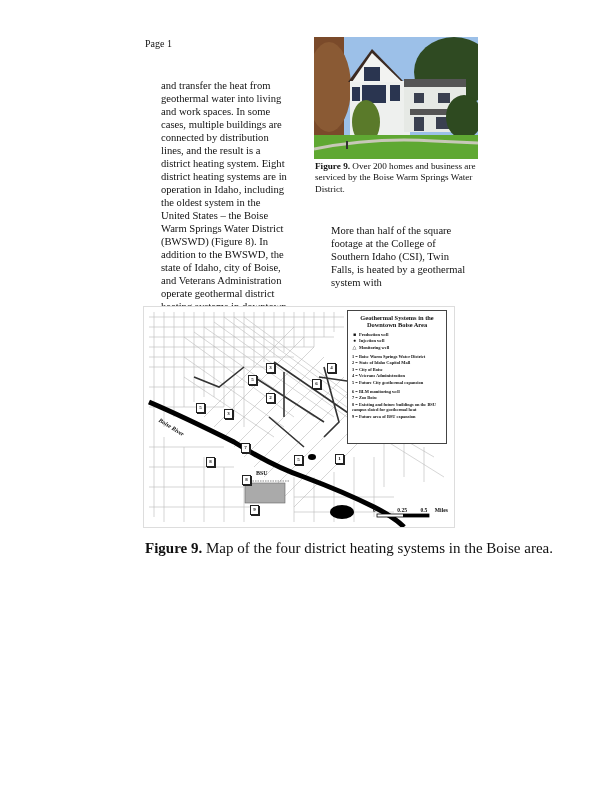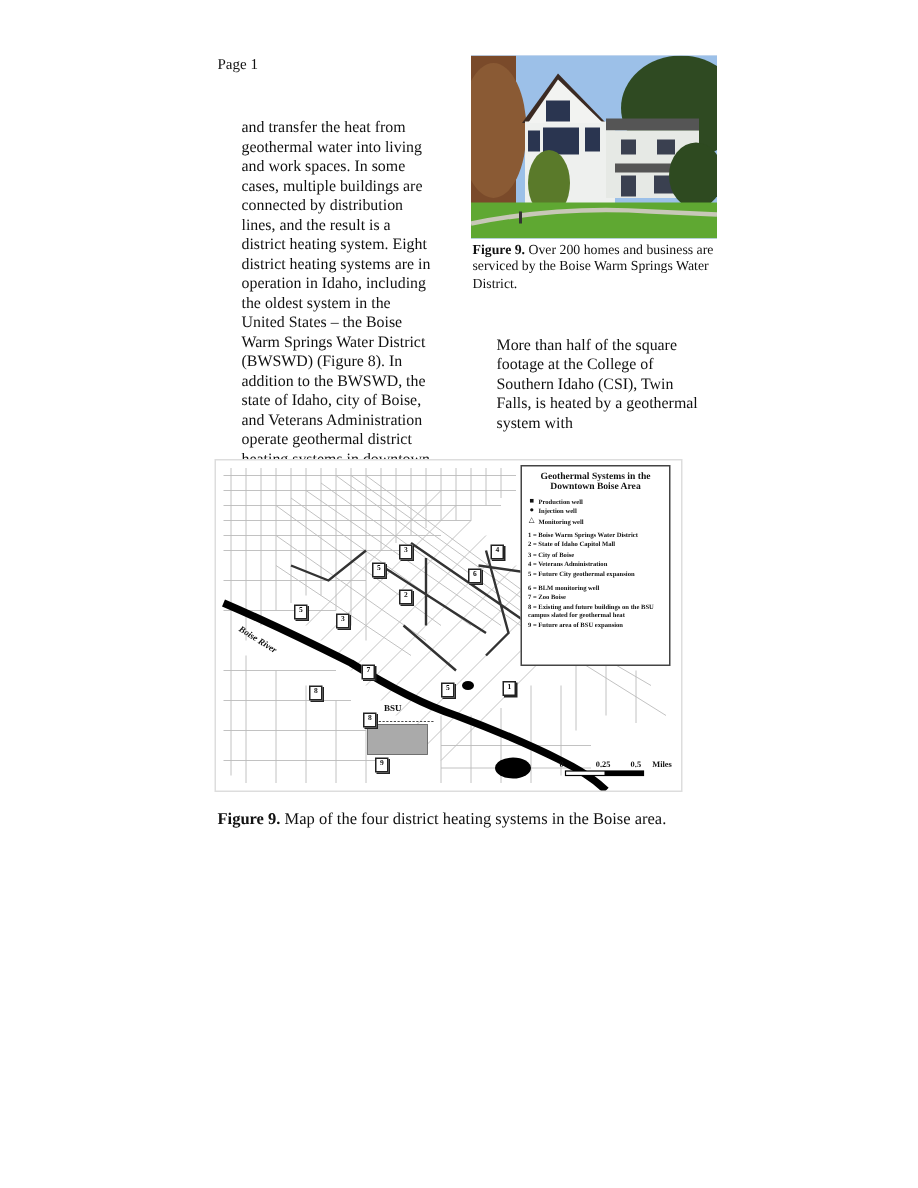--- a/index.html
+++ b/index.html
@@ -20,21 +20,21 @@
          background: #fff; border: 1px solid #ddd; }
   .legend { position: absolute; left: 347px; top: 310px; width: 100px; height: 134px;
             border: 1px solid #444; background: #fff; font-size: 4.4px; line-height: 5.6px;
             padding: 3px 4px; box-sizing: border-box; }
   .legend-title { font-weight: bold; font-size: 6.4px; line-height: 7.4px; text-align: center;
                   margin-bottom: 3px; }
   .legend-item { display: flex; align-items: center; gap: 2px; margin-bottom: 1px; font-weight: bold; }
   .legend-item.gap { margin-top: 3px; }
   .sym { display: inline-block; width: 5px; text-align: center; font-size: 5px; }
   .scale { position: absolute; left: 373px; top: 507px; font-size: 5.6px; font-weight: bold; }
-  .fig9-caption { position: absolute; left: 145px; top: 540px; font-size: 11px; }
+  .fig9-caption { position: absolute; left: 145px; top: 540px; font-size: 15px; }
   .label-box { position: absolute; font-size: 5px; font-weight: bold; border: 1px solid #222;
                background: #fff; width: 7px; height: 8px; text-align: center; line-height: 8px;
                box-shadow: 1px 1px 0 #222; }
   .river-label { position: absolute; left: 160px; top: 417px; font-size: 6px; font-weight: bold;
                  font-style: italic; transform: rotate(32deg); transform-origin: left top; }
   .bsu-label { position: absolute; left: 254px; top: 470px; font-size: 6px; font-weight: bold; }
 </style>
 </head>
 <body>
 

